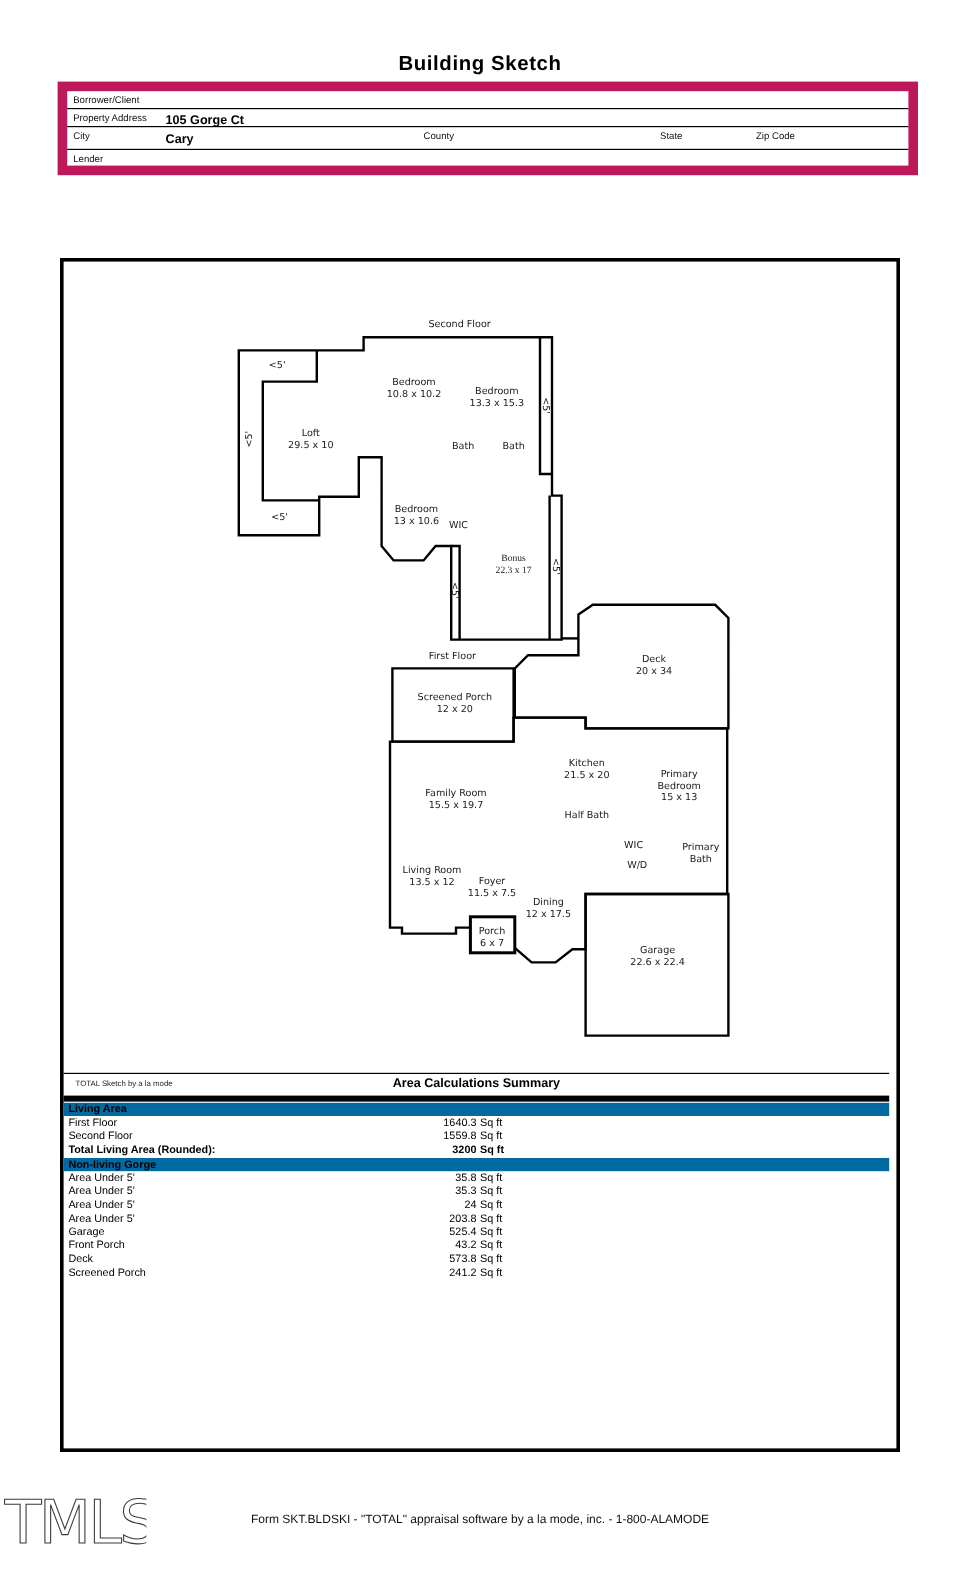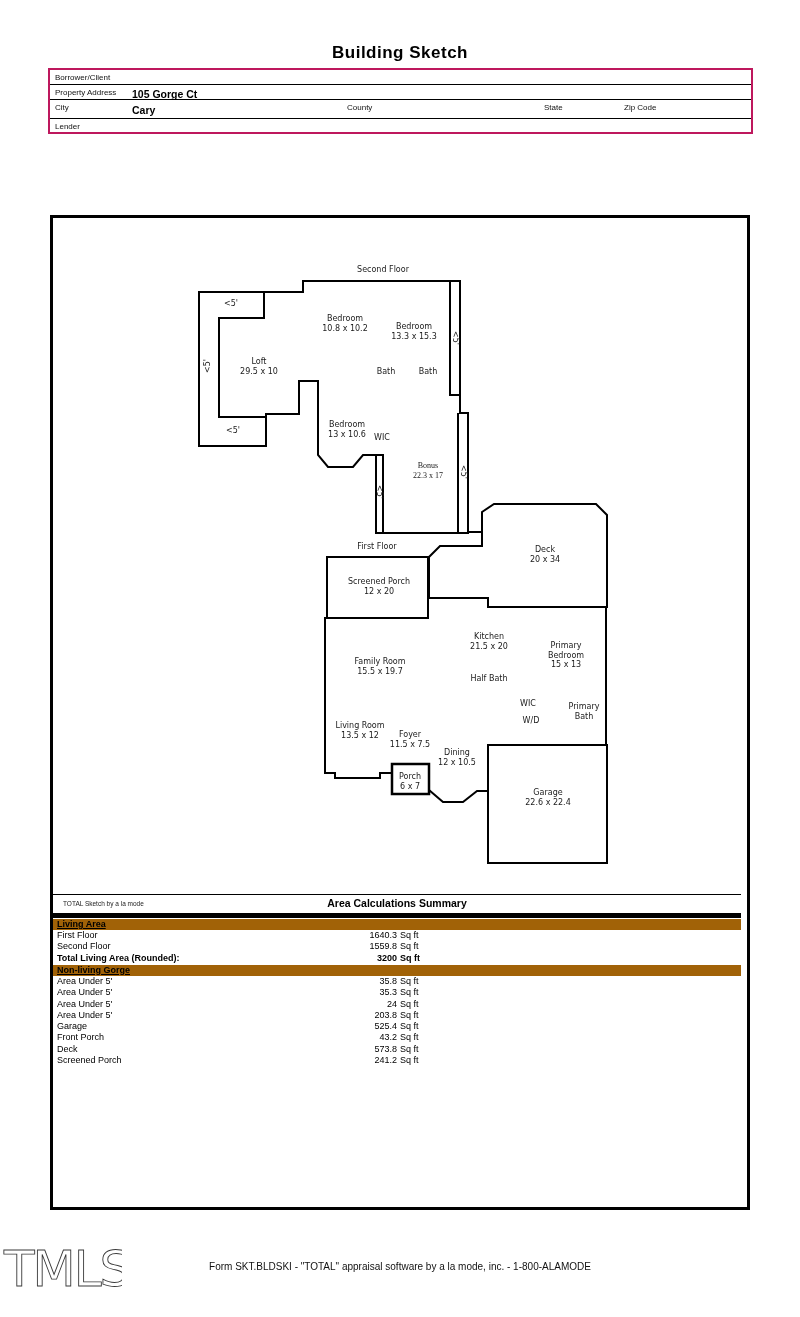--- a/index.html
+++ b/index.html
@@ -3,21 +3,21 @@
 <meta charset="utf-8">
 <style>
   html,body{margin:0;padding:0;background:#fff;}
   #page{position:relative;width:800px;height:1317px;background:#ffffff;
         font-family:"Liberation Sans",sans-serif;color:#000;overflow:hidden;}
 
   
   #doc-title{position:absolute;top:43px;left:0;width:100%;text-align:center;
              font-size:17px;font-weight:bold;letter-spacing:.5px;}
   #form-table{position:absolute;left:48px;top:68px;width:701px;height:62px;
-              border:2px solid #be185d;}
+              border:8px solid #be185d;}
   .form-line{position:absolute;left:0;width:100%;border-top:1px solid #000;height:0;}
   .form-label{position:absolute;font-size:8px;color:#111;}
   .form-value{position:absolute;font-size:10.5px;color:#000;font-weight:bold;}
 
   
   #sketch-box{position:absolute;left:50px;top:215px;width:694px;height:989px;
               border:3px solid #000;}
   #plan-svg{position:absolute;left:0;top:0;}
   .plan-label{position:absolute;transform:translate(-50%,-50%);font-size:8px;
               line-height:9.5px;text-align:center;white-space:pre-line;
@@ -26,22 +26,22 @@
   .plan-label.rotm90{transform:translate(-50%,-50%) rotate(-90deg);}
 
   
   #summary{position:absolute;left:0;top:676px;width:688px;
            font-family:"Liberation Sans",sans-serif;}
   #summary-topline{position:absolute;top:0;left:0;width:100%;border-top:1.5px solid #000;}
   #summary-brand{position:absolute;top:6px;left:10px;font-size:6.5px;color:#222;}
   #summary-title{position:absolute;top:3px;left:0;width:100%;text-align:center;
                  font-size:10.5px;font-weight:bold;}
   #summary-bar{position:absolute;top:19px;left:0;width:100%;height:5px;background:#000;}
-  .band{position:absolute;left:0;width:100%;height:11px;background:#a16207;
-        font-size:9px;font-weight:bold;line-height:11px;padding-left:4px;box-sizing:border-box;text-decoration:underline;}
+  .band{position:absolute;left:0;width:100%;height:11px;background:#0369a1;
+        font-size:9px;font-weight:bold;line-height:11px;padding-left:4px;box-sizing:border-box;}
   .rows{position:absolute;left:0;width:100%;}
   .arow{height:11.3px;font-size:9px;line-height:11.3px;display:flex;}
   .arow .lab{padding-left:4px;width:230px;}
   .arow .num{display:inline-block;width:110px;text-align:right;}
   .arow .unit{margin-left:3px;}
   .arow.bold{font-weight:bold;}
 
   
   #footer-text{position:absolute;top:1261px;left:0;width:100%;text-align:center;
                font-size:10px;color:#111;}
@@ -129,21 +129,21 @@
         <div class="plan-label" style="left: 436px; top: 461px;">Half Bath</div>
         <div class="plan-label" style="left: 475px; top: 486px;">WIC</div>
         <div class="plan-label" style="left: 531px; top: 493px;">Primary
 Bath</div>
         <div class="plan-label" style="left: 447px; top: 503px; margin-left: 31px;">W/D</div>
         <div class="plan-label" style="left: 307px; top: 512px; text-align: center;">Living Room
 13.5 x 12</div>
         <div class="plan-label" style="left: 357px; top: 521px;">Foyer
 11.5 x 7.5</div>
         <div class="plan-label" style="left: 404px; top: 539px;">Dining
-12 x 10.5</div>
+12 x 17.5</div>
         <div class="plan-label" style="left: 357px; top: 563px;">Porch
 6 x 7</div>
         <div class="plan-label" style="left: 495px; top: 579px;">Garage
 22.6 x 22.4</div>
       </div>
 
     <div id="summary">
       <div id="summary-topline"></div>
       <div id="summary-brand">TOTAL Sketch by a la mode</div>
       <div id="summary-title">Area Calculations Summary</div>

